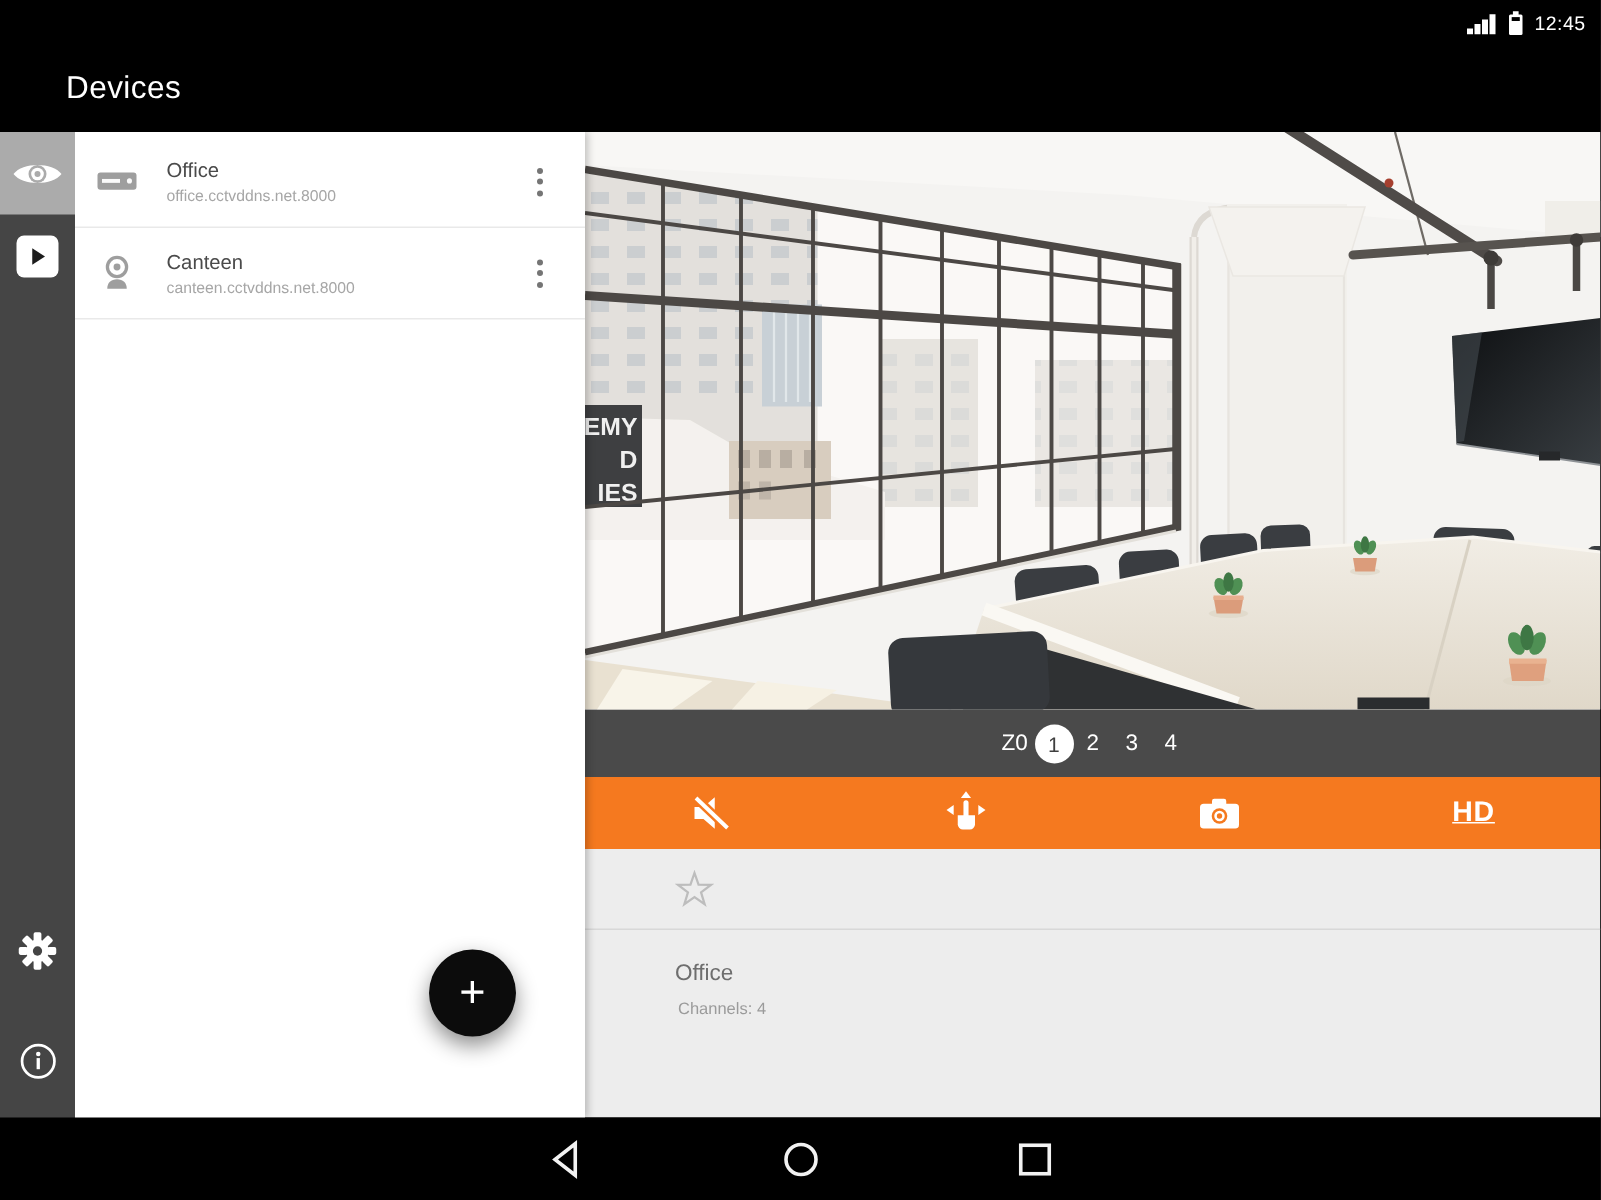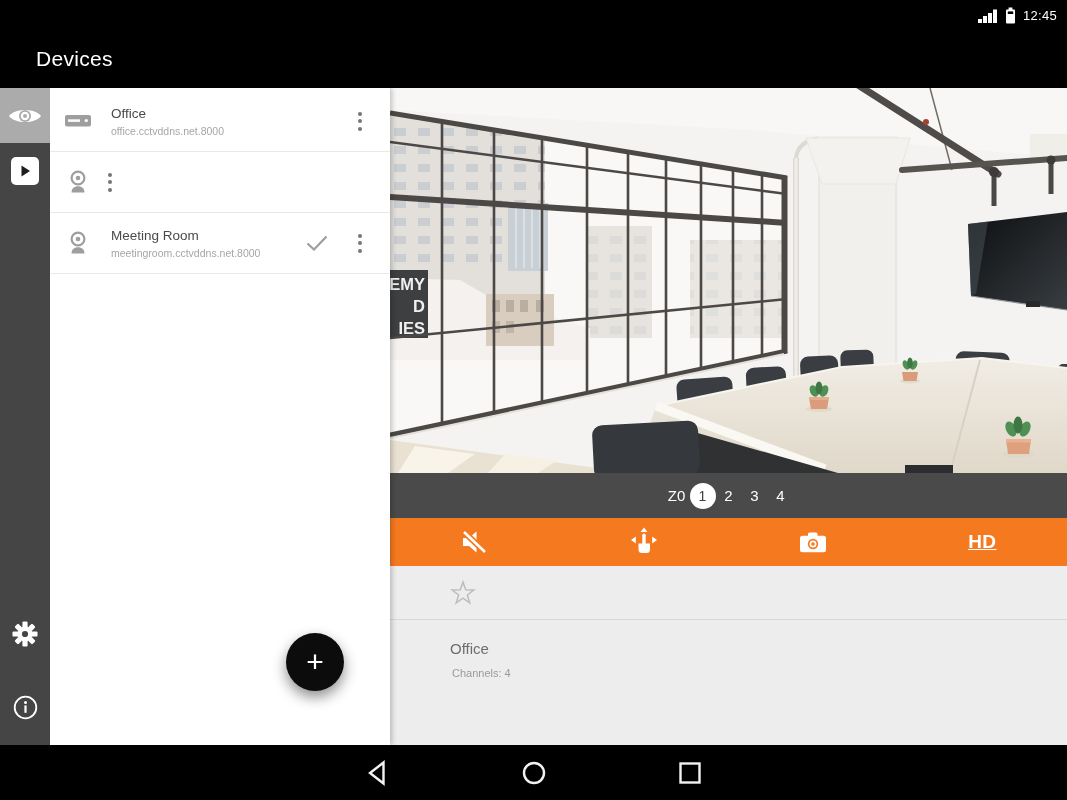--- a/index.html
+++ b/index.html
@@ -6,21 +6,21 @@
   html,body { background:#222; }
   .screen { position:relative; width:1067px; height:800px; background:#000; overflow:hidden;
             font-family:"Liberation Sans", sans-serif; }
 
   
   .status-bar { position:absolute; top:0; left:0; width:1067px; height:30px; background:#000;
                 display:flex; align-items:center; justify-content:flex-end; gap:7px; padding-right:10px; }
   .status-time { color:#fff; font-size:13px; letter-spacing:.3px; }
 
   
-  .app-bar { position:absolute; top:30px; left:8px; width:946px; height:58px; background:#000;
+  .app-bar { position:absolute; top:30px; left:16px; width:946px; height:58px; background:#000;
              display:flex; align-items:center; }
   .app-title { color:#fff; font-size:21px; font-weight:400; margin-left:28px; letter-spacing:.3px; }
 
   
   .body { position:absolute; top:88px; left:0; width:1067px; height:657px; display:flex; }
 
   
   .sidebar { position:relative; width:50px; height:657px; background:#454545; flex:none; z-index:3; }
   .side-tab { width:50px; height:55px; display:flex; align-items:center; justify-content:center; }
   .side-tab.selected { background:#ABABAB; }
@@ -179,50 +179,31 @@
       </div>
 
       <div class="dev-row">
         <div class="dev-icon">
           <svg width="22" height="25" viewBox="0 0 22 25">
             <circle cx="11" cy="8" r="6.4" fill="none" stroke="#9E9E9E" stroke-width="2.2"></circle>
             <circle cx="11" cy="8" r="2.3" fill="#9E9E9E"></circle>
             <path d="M4.5 22.5 C4.5 18.5 7 16.2 11 16.2 C15 16.2 17.5 18.5 17.5 22.5 Z" fill="#9E9E9E"></path>
           </svg>
         </div>
+        <div class="dev-text">
+          <div class="dev-name">Canteen</div>
+          <div class="dev-addr">canteen.cctvddns.net.8000</div>
+        </div>
         <div class="dots">
             <i></i>
             <i></i>
             <i></i>
           </div>
       </div>
 
-      <div class="dev-row">
-        <div class="dev-icon">
-          <svg width="22" height="25" viewBox="0 0 22 25">
-            <circle cx="11" cy="8" r="6.4" fill="none" stroke="#9E9E9E" stroke-width="2.2"></circle>
-            <circle cx="11" cy="8" r="2.3" fill="#9E9E9E"></circle>
-            <path d="M4.5 22.5 C4.5 18.5 7 16.2 11 16.2 C15 16.2 17.5 18.5 17.5 22.5 Z" fill="#9E9E9E"></path>
-          </svg>
-        </div>
-        <div class="dev-text">
-          <div class="dev-name">Meeting Room</div>
-          <div class="dev-addr">meetingroom.cctvddns.net.8000</div>
-        </div>
-        <div class="dev-check">
-          <svg width="22" height="16" viewBox="0 0 22 16">
-            <polyline points="1.5,8.5 8,14.5 20.5,1.5" fill="none" stroke="#9E9E9E" stroke-width="2.2"></polyline>
-          </svg>
-        </div>
-        <div class="dots">
-            <i></i>
-            <i></i>
-            <i></i>
-          </div>
-      </div>
 
       <button class="fab">+</button>
     </div>
 
     <div class="player-col">
 
       <div class="video">
         <svg width="677" height="385" viewBox="0 0 677 385" preserveAspectRatio="none">
           <defs>
             <clipPath id="winclip">

